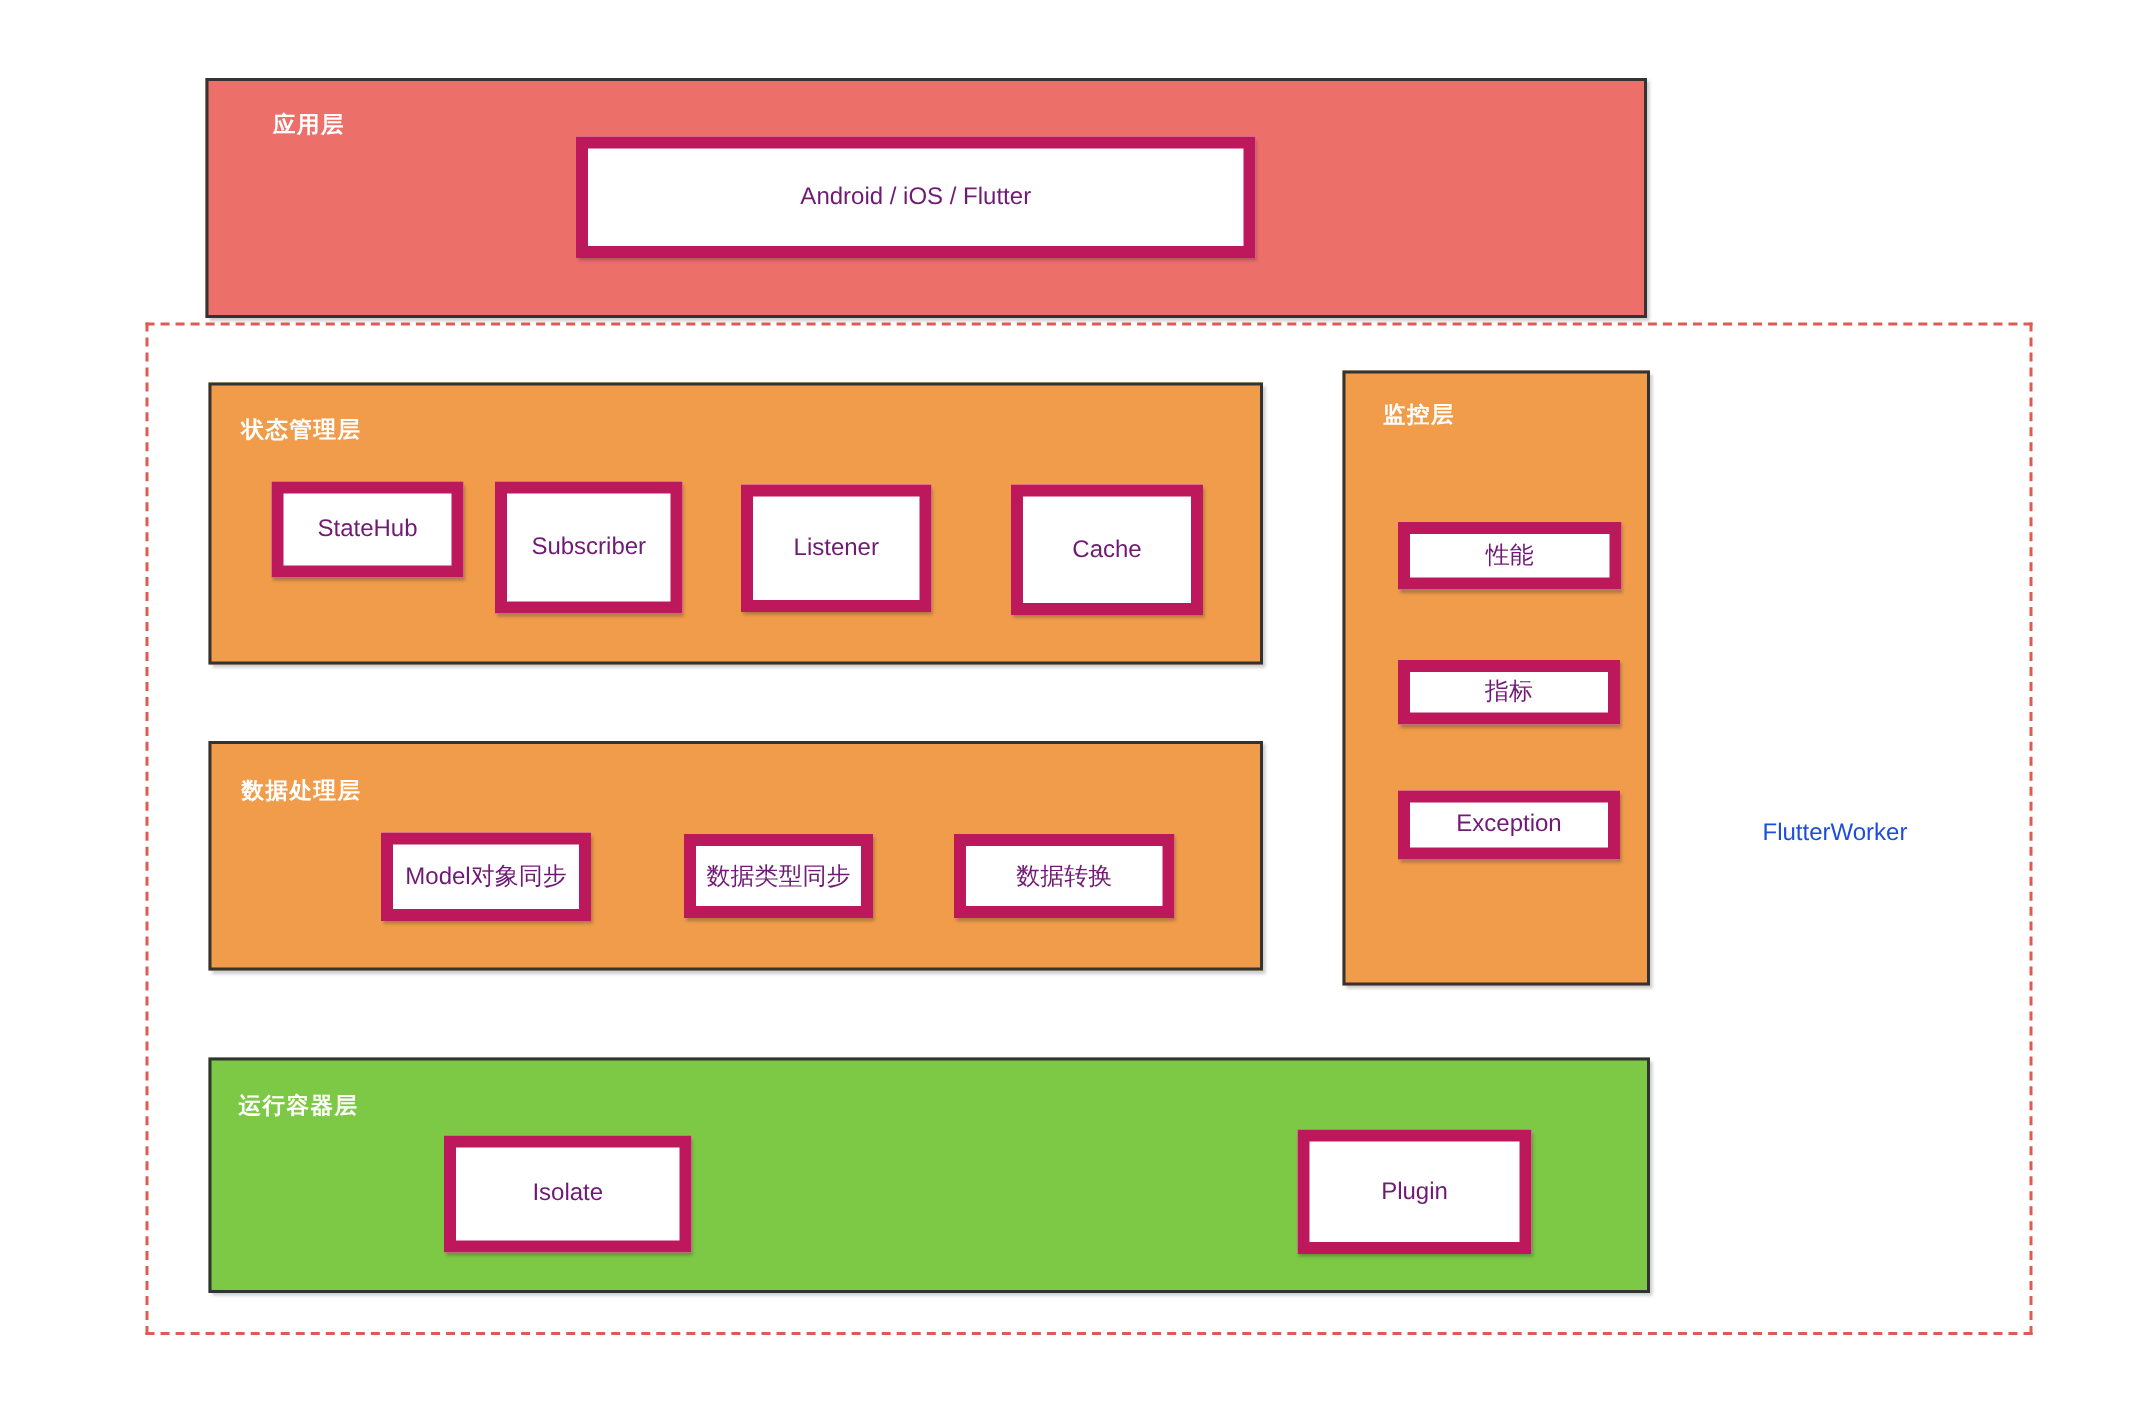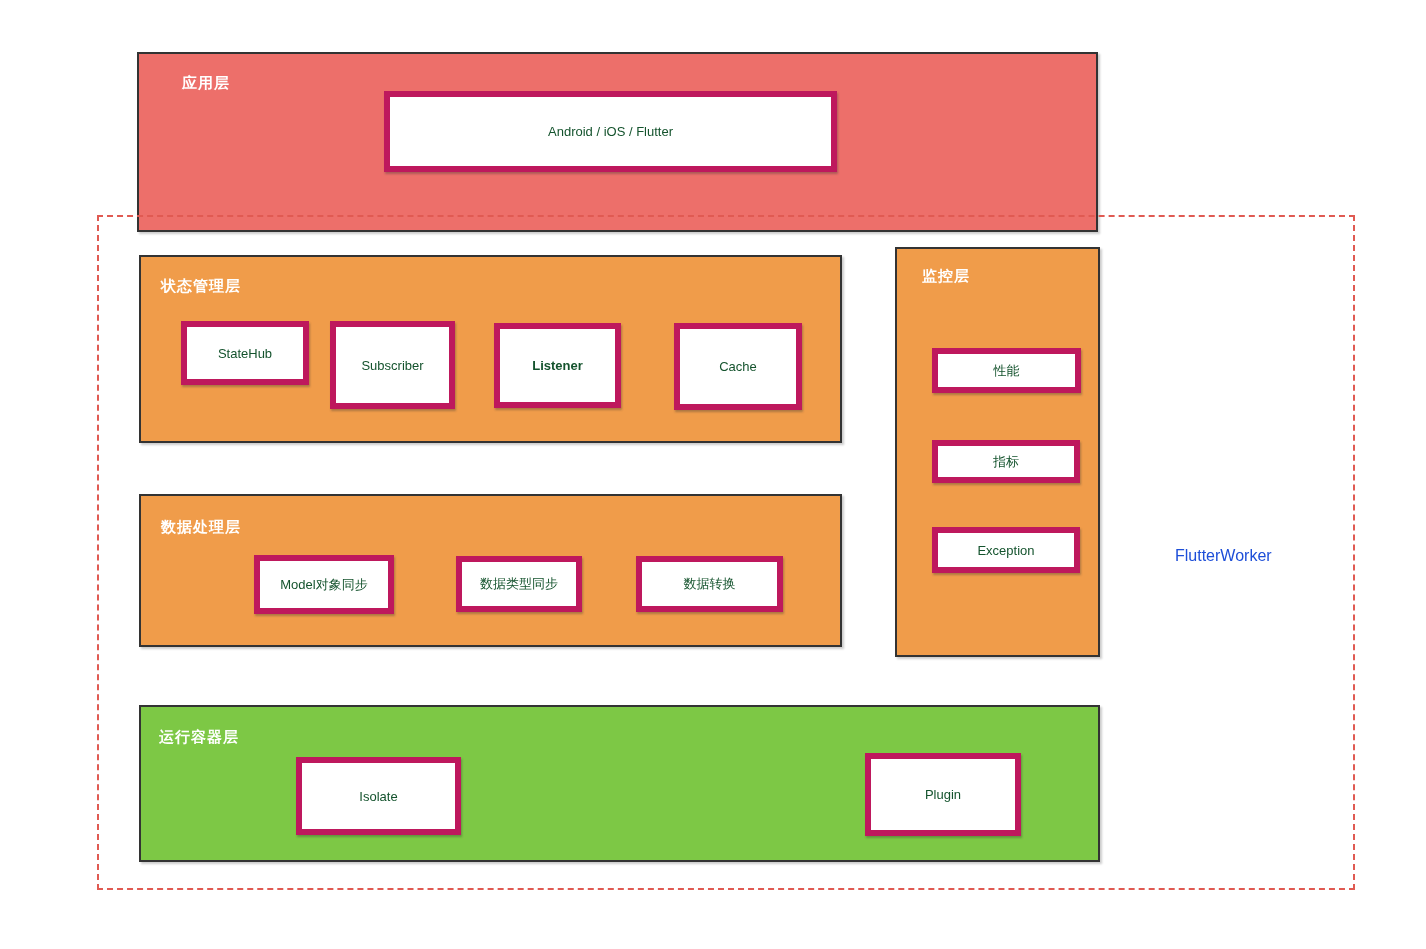--- a/index.html
+++ b/index.html
@@ -26,51 +26,51 @@
     color: #ffffff;
     font-weight: bold;
     font-size: 15px;
     letter-spacing: 1px;
     white-space: nowrap;
   }
   .node {
     position: absolute;
     box-sizing: border-box;
     background: #ffffff;
-    border: 6px solid #be185d;
+    border: 8px solid #be185d;
     box-shadow: 1px 2px 2px rgba(51,51,51,0.35);
     display: flex;
     align-items: center;
     justify-content: center;
-    font-size: 13px;
-    color: #14532d;
+    font-size: 16px;
+    color: #701a75;
     white-space: nowrap;
   }
-  #app-layer       { left: 137px; top: 52px;  width: 961px; height: 180px; background: #ED6F6A; }
+  #app-layer       { left: 137px; top: 52px;  width: 961px; height: 160px; background: #ED6F6A; }
   #node-platform   { left: 245px; top: 37px;  width: 453px; height: 81px; }
 
   #worker-group {
     position: absolute;
     left: 97px; top: 215px; width: 1258px; height: 675px;
     box-sizing: border-box;
     border: 2px dashed #E05A52;
   }
   .caption {
     position: absolute;
     color: #1d4ed8;
     font-size: 16px;
     white-space: nowrap;
     text-align: center;
   }
   #worker-caption  { left: 1076px; top: 330px; }
 
   #state-layer     { left: 40px;  top: 38px;  width: 703px; height: 188px; background: #F09C4A; }
   #node-statehub   { left: 28px;  top: 64px;  width: 128px; height: 64px; margin-left: 12px; }
   #node-subscriber { left: 189px; top: 64px;  width: 125px; height: 88px; }
-  #node-listener   { left: 353px; top: 66px;  width: 127px; height: 85px; font-weight: bold; }
+  #node-listener   { left: 353px; top: 66px;  width: 127px; height: 85px; }
   #node-cache      { left: 521px; top: 66px;  width: 128px; height: 87px; margin-left: 12px; }
 
   #monitor-layer   { left: 796px; top: 30px;  width: 205px; height: 410px; background: #F09C4A; }
   #node-perf       { left: 35px;  top: 99px;  width: 149px; height: 45px; }
   #node-metric     { left: 35px;  top: 191px; width: 148px; height: 43px; }
   #node-exception  { left: 35px;  top: 278px; width: 148px; height: 46px; }
 
   #data-layer      { left: 40px;  top: 277px; width: 703px; height: 153px; background: #F09C4A; }
   #node-model-sync { left: 113px; top: 59px;  width: 140px; height: 59px; }
   #node-type-sync  { left: 315px; top: 60px;  width: 126px; height: 56px; }

